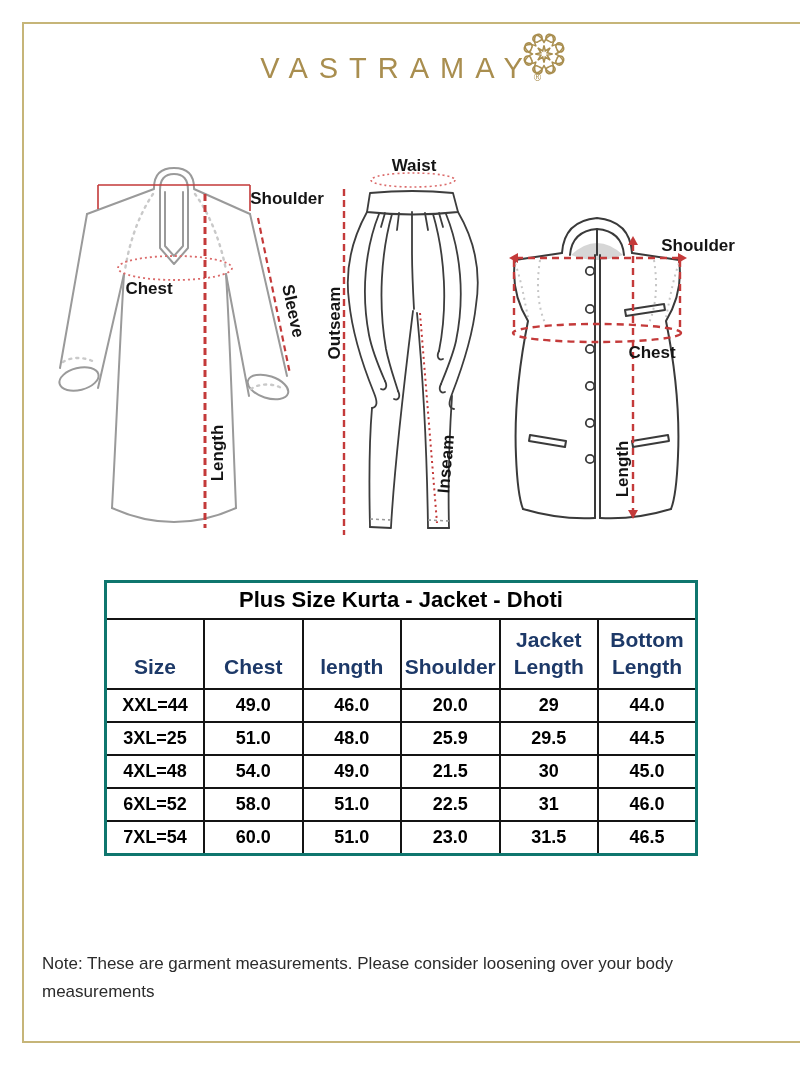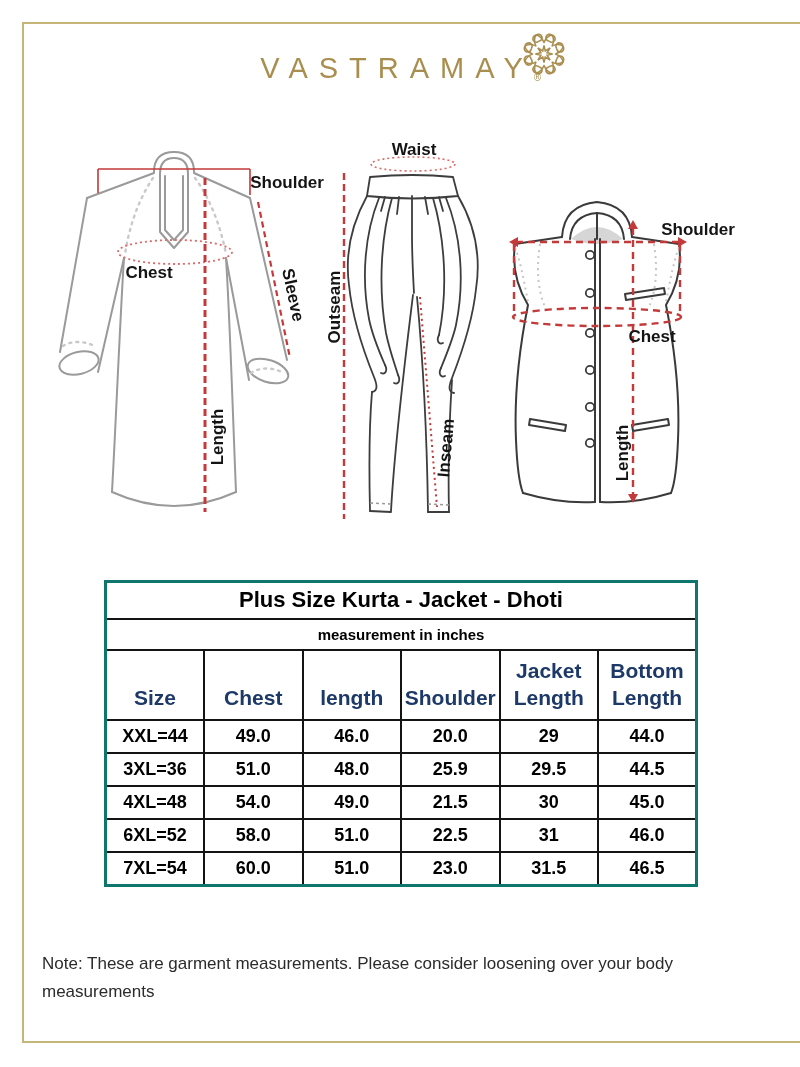--- a/index.html
+++ b/index.html
@@ -12,21 +12,21 @@
     border:2px solid #c6b578; pointer-events:none;
   }
   
   .brand { position:absolute; top:30px; left:0; width:100%;
     display:flex; justify-content:center; align-items:flex-end; }
   .brand-text { font-size:29px; letter-spacing:11px; color:#a98e4f; font-weight:400; }
   .brand-side { display:flex; flex-direction:column; align-items:flex-start; margin-left:-14px; }
   .brand-side svg { width:48px; height:48px; }
   .reg { font-size:10px; color:#a98e4f; margin:-6px 0 2px 14px; }
   
-  .diagram { position:absolute; }
+  .diagram { position:absolute;margin-top:16px; }
   .diagram svg { position:absolute; left:0; top:0; overflow:visible; }
   .diagram-label {
     position:absolute; font-weight:700; color:#141414; font-size:17px;
     white-space:nowrap; transform:translate(-50%,-50%); line-height:1;
   }
   .rot-n90 { transform:translate(-50%,-50%) rotate(-90deg); }
   .rot-n85 { transform:translate(-50%,-50%) rotate(-85deg); }
   .rot-78  { transform:translate(-50%,-50%) rotate(78deg); }
   .kurta  { left:50px;  top:140px; width:270px; height:415px; }
   .dhoti  { left:325px; top:135px; width:180px; height:420px; }
@@ -216,41 +216,38 @@
     <div class="diagram-label" style="left:198px; top:34px;">Shoulder</div>
     <div class="diagram-label" style="left:152px; top:141px;">Chest</div>
     <div class="diagram-label rot-n90" style="left:122px; top:258px;">Length</div>
   </div>
 
   <table class="size-table">
     <tbody>
         <tr class="title-row">
           <td colspan="6">Plus Size Kurta - Jacket - Dhoti</td>
         </tr>
-    <tr class="subtitle-row">
-          <td colspan="6">measurement in inches</td>
-        </tr>
     <tr class="head-row">
       <th>Size</th>
       <th>Chest</th>
       <th>length</th>
       <th>Shoulder</th>
       <th>Jacket Length</th>
       <th>Bottom Length</th>
     </tr>
     <tr class="data-row">
       <td>XXL=44</td>
       <td>49.0</td>
       <td>46.0</td>
       <td>20.0</td>
       <td>29</td>
       <td>44.0</td>
     </tr>
     <tr class="data-row">
-      <td>3XL=36</td>
+      <td>3XL=25</td>
       <td>51.0</td>
       <td>48.0</td>
       <td>25.9</td>
       <td>29.5</td>
       <td>44.5</td>
     </tr>
     <tr class="data-row">
       <td>4XL=48</td>
       <td>54.0</td>
       <td>49.0</td>

